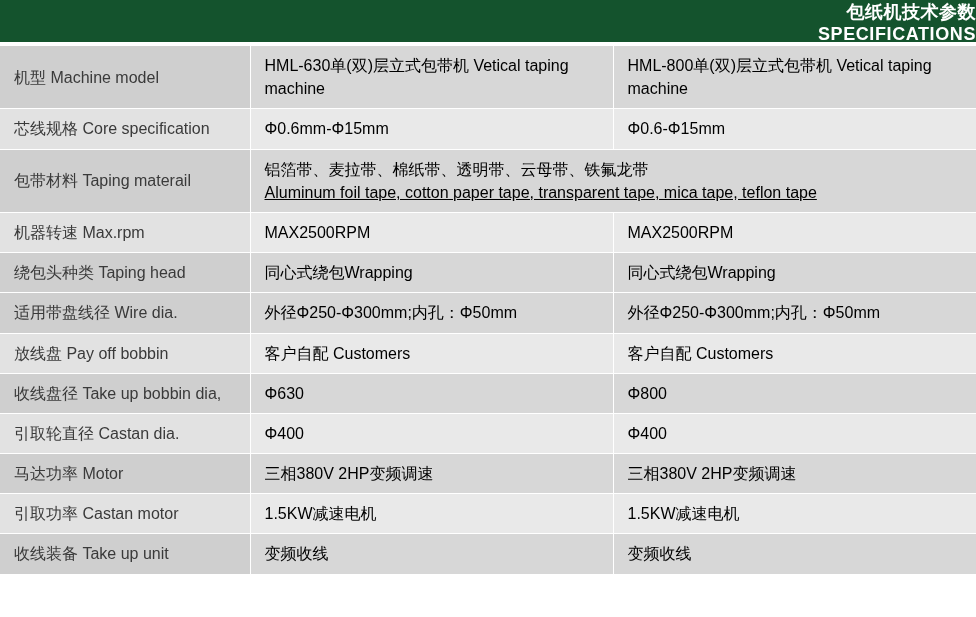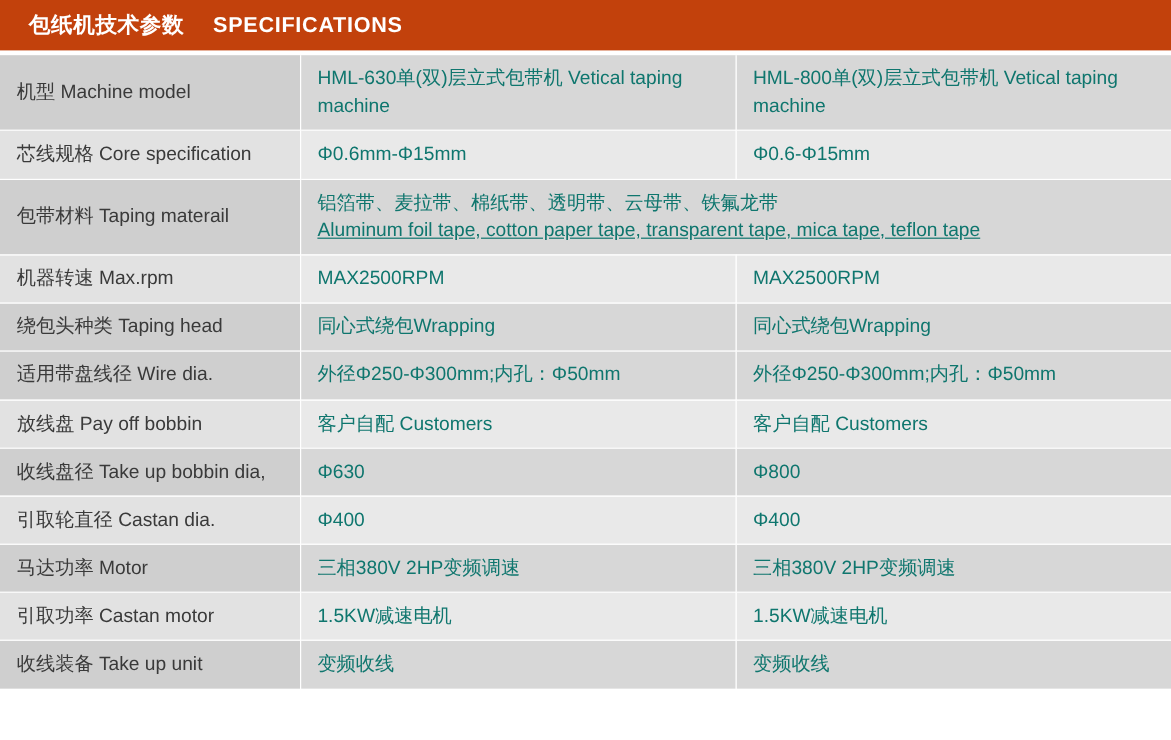--- a/index.html
+++ b/index.html
@@ -17,25 +17,26 @@
   .page {
     position: relative;
     width: 976px;
     height: 617px;
     box-sizing: border-box;
   }
   
   .header {
     position: relative;
     height: 42px;
-    background: #c2410c;
+    background: #14532d;
     display: flex;
-    align-items: center;
+    align-items: flex-end;
     padding-left: 24px;
     box-sizing: border-box;
+    flex-direction: column;
   }
   .header-title-cn {
     color: #ffffff;
     font-size: 18px;
     font-weight: bold;
     letter-spacing: 0.5px;
     white-space: nowrap;
   }
   .header-title-en {
     color: #ffffff;
@@ -72,21 +73,21 @@
   tr.odd td.val    { background: #d7d7d7; }
   tr.even td.label { background: #e2e2e2; }
   tr.even td.val   { background: #e9e9e9; }
 
   td.label {
     color: #3a3a3a;
     border-right: 1px solid #ffffff;
     white-space: nowrap;
   }
   td.val {
-    color: #0f766e;
+    color: #000000;
     border-right: 1px solid #ffffff;
   }
   td.val:last-child { border-right: none; }
   .val-cn { display: block; }
   .val-en { display: block; text-decoration: underline; }
   .rowtall td { padding-top: 7px; padding-bottom: 7px; }
 </style>
 </head>
 <body>
 

